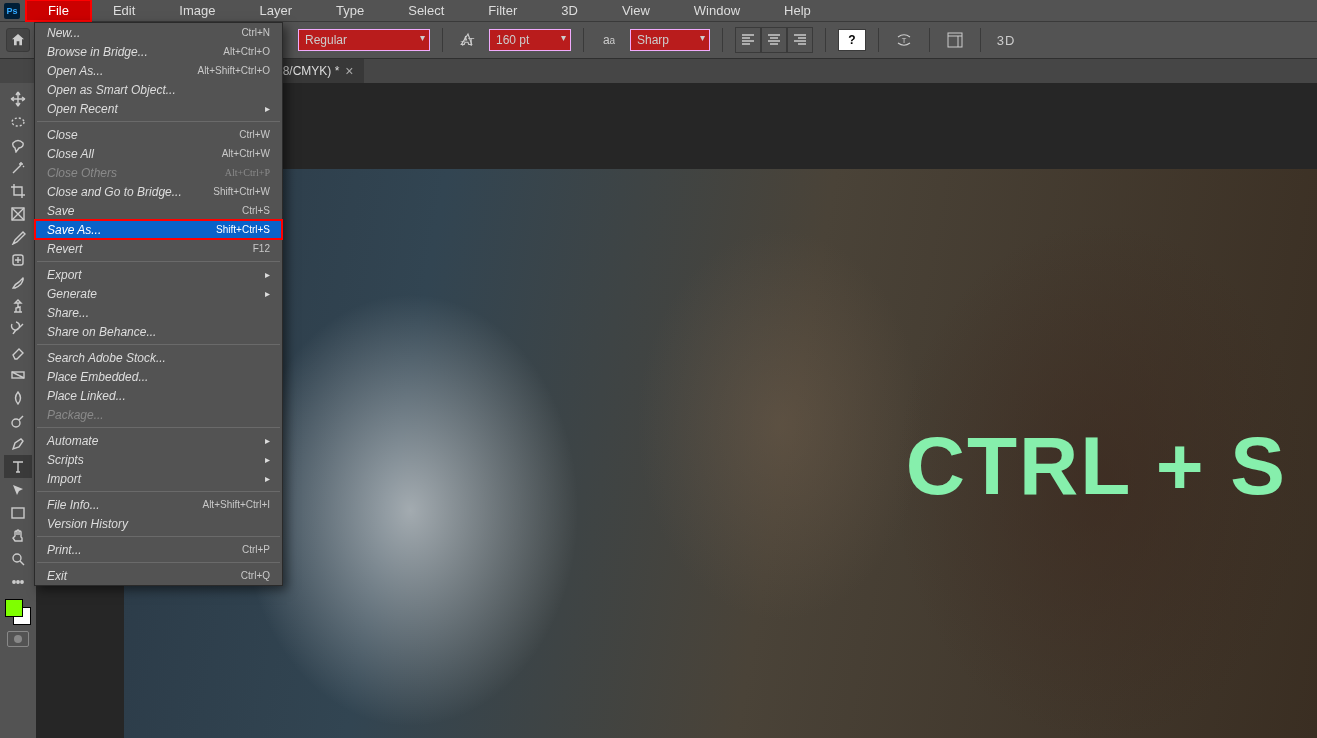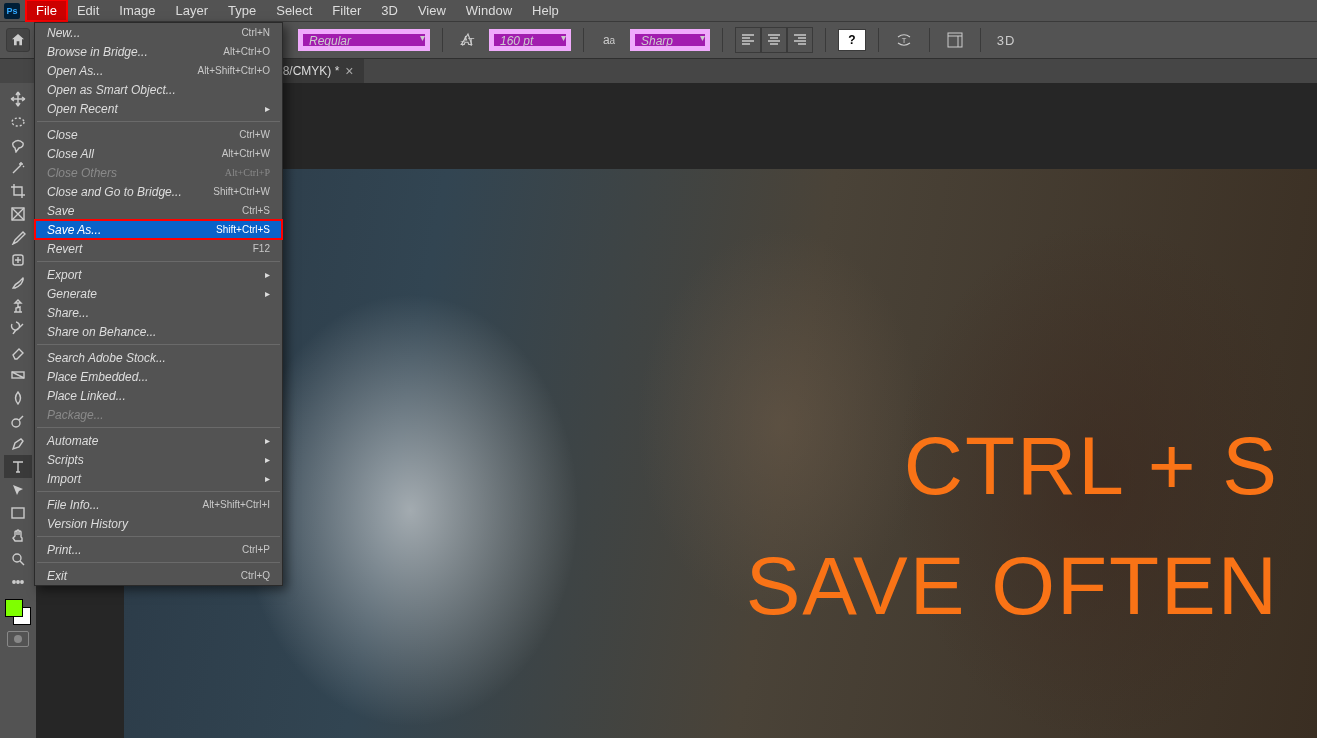--- a/index.html
+++ b/index.html
@@ -1,27 +1,27 @@
 <!DOCTYPE html>
 <html><head>
 <meta charset="utf-8">
 <style>
   * { margin:0; padding:0; box-sizing:border-box; font-family:"Segoe UI",Tahoma,sans-serif; }
   body { background:#535353; color:#ccc; font-size:12px; overflow:hidden; width:1317px; height:738px; position:relative; }
 
   
   .menubar { height:22px; background:#535353; display:flex; align-items:center; padding-left:4px; border-bottom:1px solid #3a3a3a;}
   .ps-icon { width:16px; height:16px; background:#001e36; color:#31a8ff; font-size:9px; font-weight:bold; display:flex; align-items:center; justify-content:center; border-radius:2px; margin-right:6px;}
-  .menubar-item { padding:3px 10px; cursor:default; color:#ddd; font-size:13px;}
+  .menubar-item { padding:3px 22px; cursor:default; color:#ddd; font-size:13px;}
   .menubar-item.open { background:#cc0000; color:#fff; outline:2px solid #f00; outline-offset:-1px;}
   
   
   .optbar { height:37px; background:#535353; display:flex; align-items:center; gap:8px; padding:0 6px; border-bottom:1px solid #2f2f2f;}
   .home-btn{ width:24px; height:24px; display:flex; align-items:center; justify-content:center; border:1px solid #3a3a3a; background:#454545; border-radius:3px;}
-  .opt-select{ height:22px; background:#a21caf; color:#ccc; border:5px solid #f0abfc; font-size:12px; padding:0 18px 0 6px; appearance:none; position:relative;font-style:italic;}
+  .opt-select{ height:22px; background:#b91c1c; color:#ccc; border:1px solid #f0abfc; font-size:12px; padding:0 18px 0 6px; appearance:none; position:relative;}
   .sel-wrap{position:relative; display:inline-block;}
   .sel-wrap::after{content:"▾"; position:absolute; right:5px; top:3px; font-size:10px; color:#ccc; pointer-events:none;}
   .opt-icon{ width:26px; height:26px; display:flex; align-items:center; justify-content:center; color:#ccc; border:1px solid transparent;}
   .opt-icon.boxed{border:1px solid #3a3a3a; background:#666;}
   .opt-group{display:flex; gap:0;}
   .opt-group .opt-icon{border:1px solid #3a3a3a; background:#535353;}
   .divider{width:1px; height:24px; background:#3a3a3a; margin:0 4px;}
 
   
   .tabbar{ height:24px; background:#464646; display:flex; align-items:center;}
@@ -42,21 +42,21 @@
   
   .canvas-area{ position:absolute; left:36px; top:83px; right:0; bottom:0; background:#262626;}
   .artboard{ position:absolute; left:88px; top:86px; right:0; bottom:0; overflow:hidden;}
   .artboard-img{ width:100%; height:100%; background:
      radial-gradient(ellipse 280px 360px at 24% 60%, rgba(255,255,255,.55), transparent 60%),
      radial-gradient(ellipse 220px 300px at 55% 45%, rgba(120,100,80,.4), transparent 65%),
      radial-gradient(ellipse 320px 400px at 82% 55%, rgba(60,40,30,.6), transparent 65%),
      linear-gradient(100deg,#2b3a47 0%,#324552 25%,#4a4338 55%,#3a2e22 100%);
      filter:blur(.3px);
   }
-  .overlay-text{ position:absolute; right:38px; color:#f97316; font-weight:400; letter-spacing:2px; white-space:nowrap;}
+  .overlay-text{ position:absolute; right:30px; color:#86efac; font-weight:700; letter-spacing:2px; white-space:nowrap;}
   .ot1{ top:250px; font-size:82px;}
   .ot2{ top:370px; font-size:82px;}
 
   
   .dropdown{ position:absolute; left:34px; top:22px; width:249px; background:#535353; border:1px solid #2a2a2a; box-shadow:4px 4px 10px rgba(0,0,0,.5); z-index:50;}
   .dd-item{ display:flex; justify-content:space-between; align-items:center; height:19px; padding:0 12px; color:#ddd; font-size:12px; cursor:default;}
   .dd-item.disabled{ color:#8a8a8a;}
   .dd-item.highlight{ background:#0a62c9; color:#fff; outline:2px solid #f00; outline-offset:-1px;}
   .dd-sep{ height:1px; background:#6a6a6a; margin:3px 2px;}
   .dd-sub::after{ content:"▸"; font-size:10px; color:inherit; margin-left:auto; padding-left:10px;}
@@ -273,21 +273,20 @@
       <div class="swatch-bg"></div>
       <div class="swatch-fg"></div>
     </div>
     <div class="qmask"></div>
   </div>
 
 <div class="canvas-area">
   <div class="artboard">
     <div class="artboard-img"></div>
     <div class="overlay-text ot1">CTRL + S</div>
-    <div class="overlay-text ot2">SAVE OFTEN</div>
   </div>
 </div>
 
 <div class="dropdown" id="dropdown">
     <div class="dd-item">
       <span class="dd-label">New...</span>
       <span class="dd-shortcut">Ctrl+N</span>
     </div>
     <div class="dd-item">
       <span class="dd-label">Browse in Bridge...</span>

